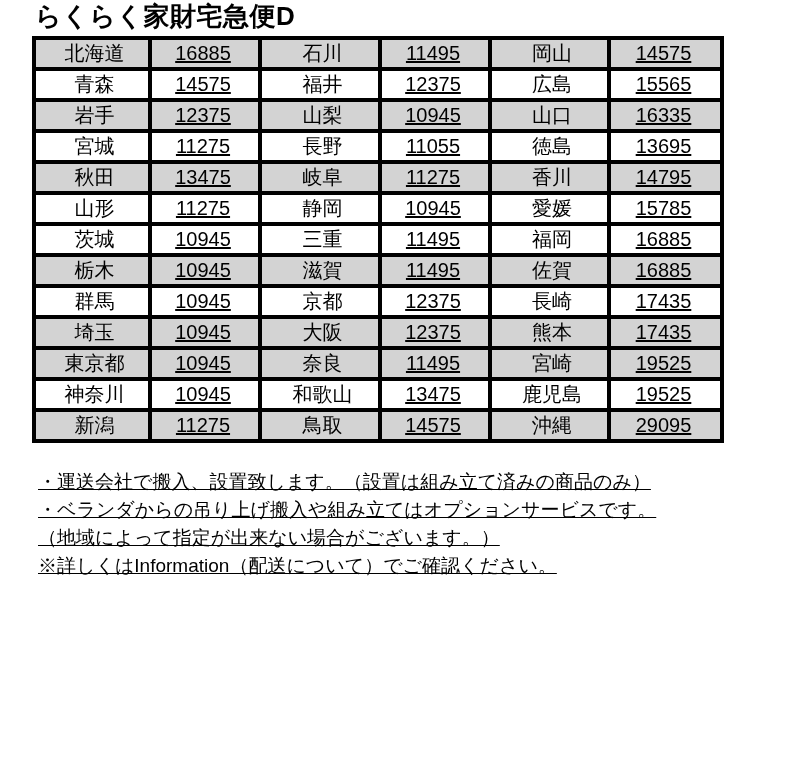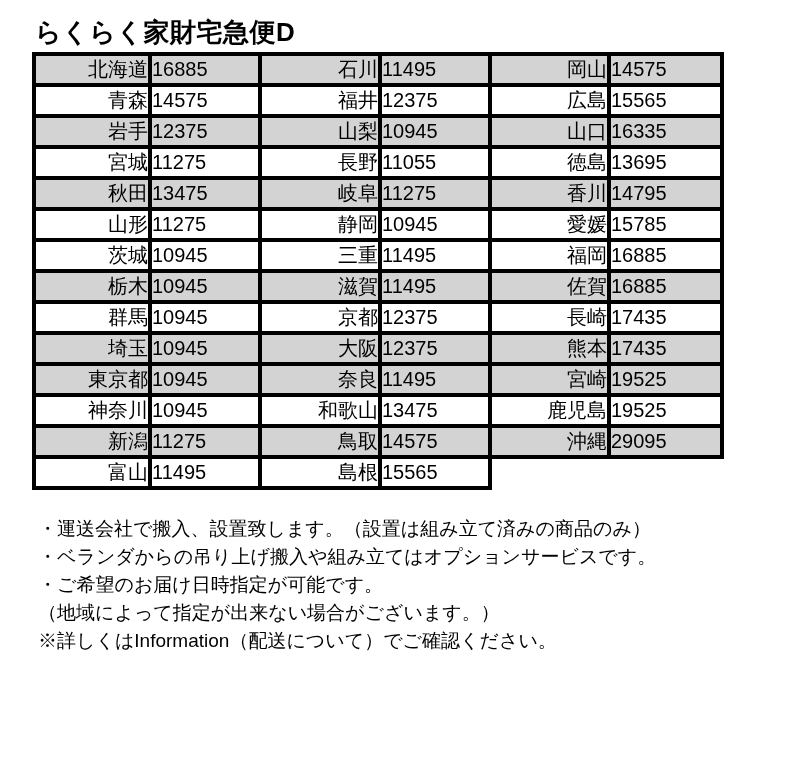--- a/index.html
+++ b/index.html
@@ -6,21 +6,21 @@
     margin: 0;
     padding: 0;
     background: #ffffff;
     width: 800px;
     height: 757px;
     font-family: "Liberation Sans", sans-serif;
     color: #000000;
     overflow: hidden;
   }
   .page {
-    padding: 18px 0 0 32px;
+    padding: 2px 0 0 32px;
     box-sizing: border-box;
     width: 684px;
     height: 757px;
   }
   .title {
     font-size: 26px;
     font-weight: bold;
     margin: 0 0 5px 3px;
     line-height: 1.1;
     letter-spacing: 0.5px;
@@ -35,41 +35,43 @@
     height: 27px;
     font-size: 20px;
     line-height: 27px;
     padding: 0;
     overflow: hidden;
     white-space: nowrap;
     vertical-align: middle;
     background: #ffffff;
   }
   table.price-table td.name {
-    text-align: right;
+    text-align: center;
     padding-left: 5px;
   }
   table.price-table td.price {
-    text-align: left;
+    text-align: center;
     padding-right: 4px;
+    text-decoration: underline;
   }
   table.price-table tr.stripe td {
     background: var(--stripe-color, #d3d3d3);
   }
   table.price-table td.blank {
     border: none;
     background: #ffffff;
   }
   .notes {
     margin: 25px 0 0 6px;
   }
   .note-line {
     font-size: 19px;
     line-height: 28px;
     white-space: nowrap;
+    text-decoration: underline;
   }
 </style>
 </head>
 <body>
 
 <div class="page">
 
   <h1 class="title">らくらく家財宅急便D</h1>
 
   <table class="price-table">
@@ -179,32 +181,23 @@
           <td class="price">19525</td>
         </tr>
         <tr class="stripe">
           <td class="name">新潟</td>
           <td class="price">11275</td>
           <td class="name">鳥取</td>
           <td class="price">14575</td>
           <td class="name">沖縄</td>
           <td class="price">29095</td>
         </tr>
-        <tr>
-          <td class="name">富山</td>
-          <td class="price">11495</td>
-          <td class="name">島根</td>
-          <td class="price">15565</td>
-          <td class="blank"></td>
-          <td class="blank"></td>
-        </tr>
       </tbody>
   </table>
 
   <div class="notes">
     <div class="note-line">・運送会社で搬入、設置致します。（設置は組み立て済みの商品のみ）</div>
     <div class="note-line">・ベランダからの吊り上げ搬入や組み立てはオプションサービスです。</div>
-    <div class="note-line">・ご希望のお届け日時指定が可能です。</div>
     <div class="note-line">（地域によって指定が出来ない場合がございます。）</div>
     <div class="note-line">※詳しくはInformation（配送について）でご確認ください。</div>
   </div>
 
 </div>
 
 </body></html>

